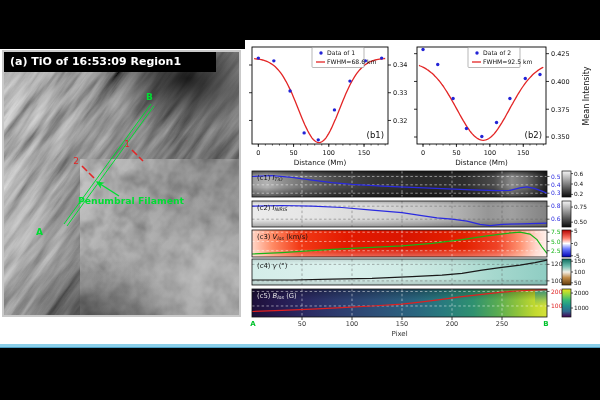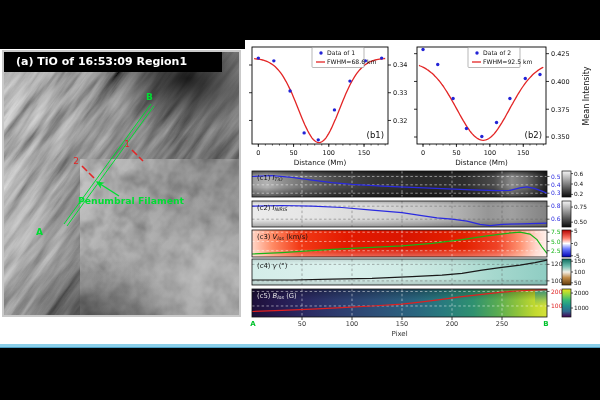--- a/index.html
+++ b/index.html
@@ -13,21 +13,21 @@
   .tio-shade{position:absolute;left:0;top:0;width:100%;height:100%;
     background:
       radial-gradient(140px 90px at 78% 10%, rgba(0,0,0,.78), rgba(0,0,0,0) 60%),
       radial-gradient(150px 110px at 100% 17%, rgba(255,255,255,.25), rgba(0,0,0,0) 55%),
       radial-gradient(190px 140px at 86% 84%, rgba(255,255,255,.40), rgba(255,255,255,0) 62%),
       radial-gradient(120px 160px at 5% 68%, rgba(255,255,255,.28), rgba(255,255,255,0) 55%),
       radial-gradient(160px 110px at 40% 102%, rgba(0,0,0,.45), rgba(0,0,0,0) 55%),
       linear-gradient(115deg, rgba(255,255,255,.12), rgba(0,0,0,.38) 72%);}
   .tio-ann{position:absolute;left:0;top:0;}
   .tio-title{position:absolute;left:0;top:0;width:206px;height:20px;background:#000;color:#fff;
-    font-weight:bold;font-size:11px;line-height:20px;padding-left:12px;white-space:nowrap;}
+    font-weight:bold;font-size:11px;line-height:20px;padding-left:6px;white-space:nowrap;}
   svg text{font-family:"DejaVu Sans",sans-serif;}
   .plot-svg{position:absolute;}
 </style>
 </head>
 <body>
 
 <div class="stage">
   <div class="canvas">
     <div class="topleft-patch"></div>
 

